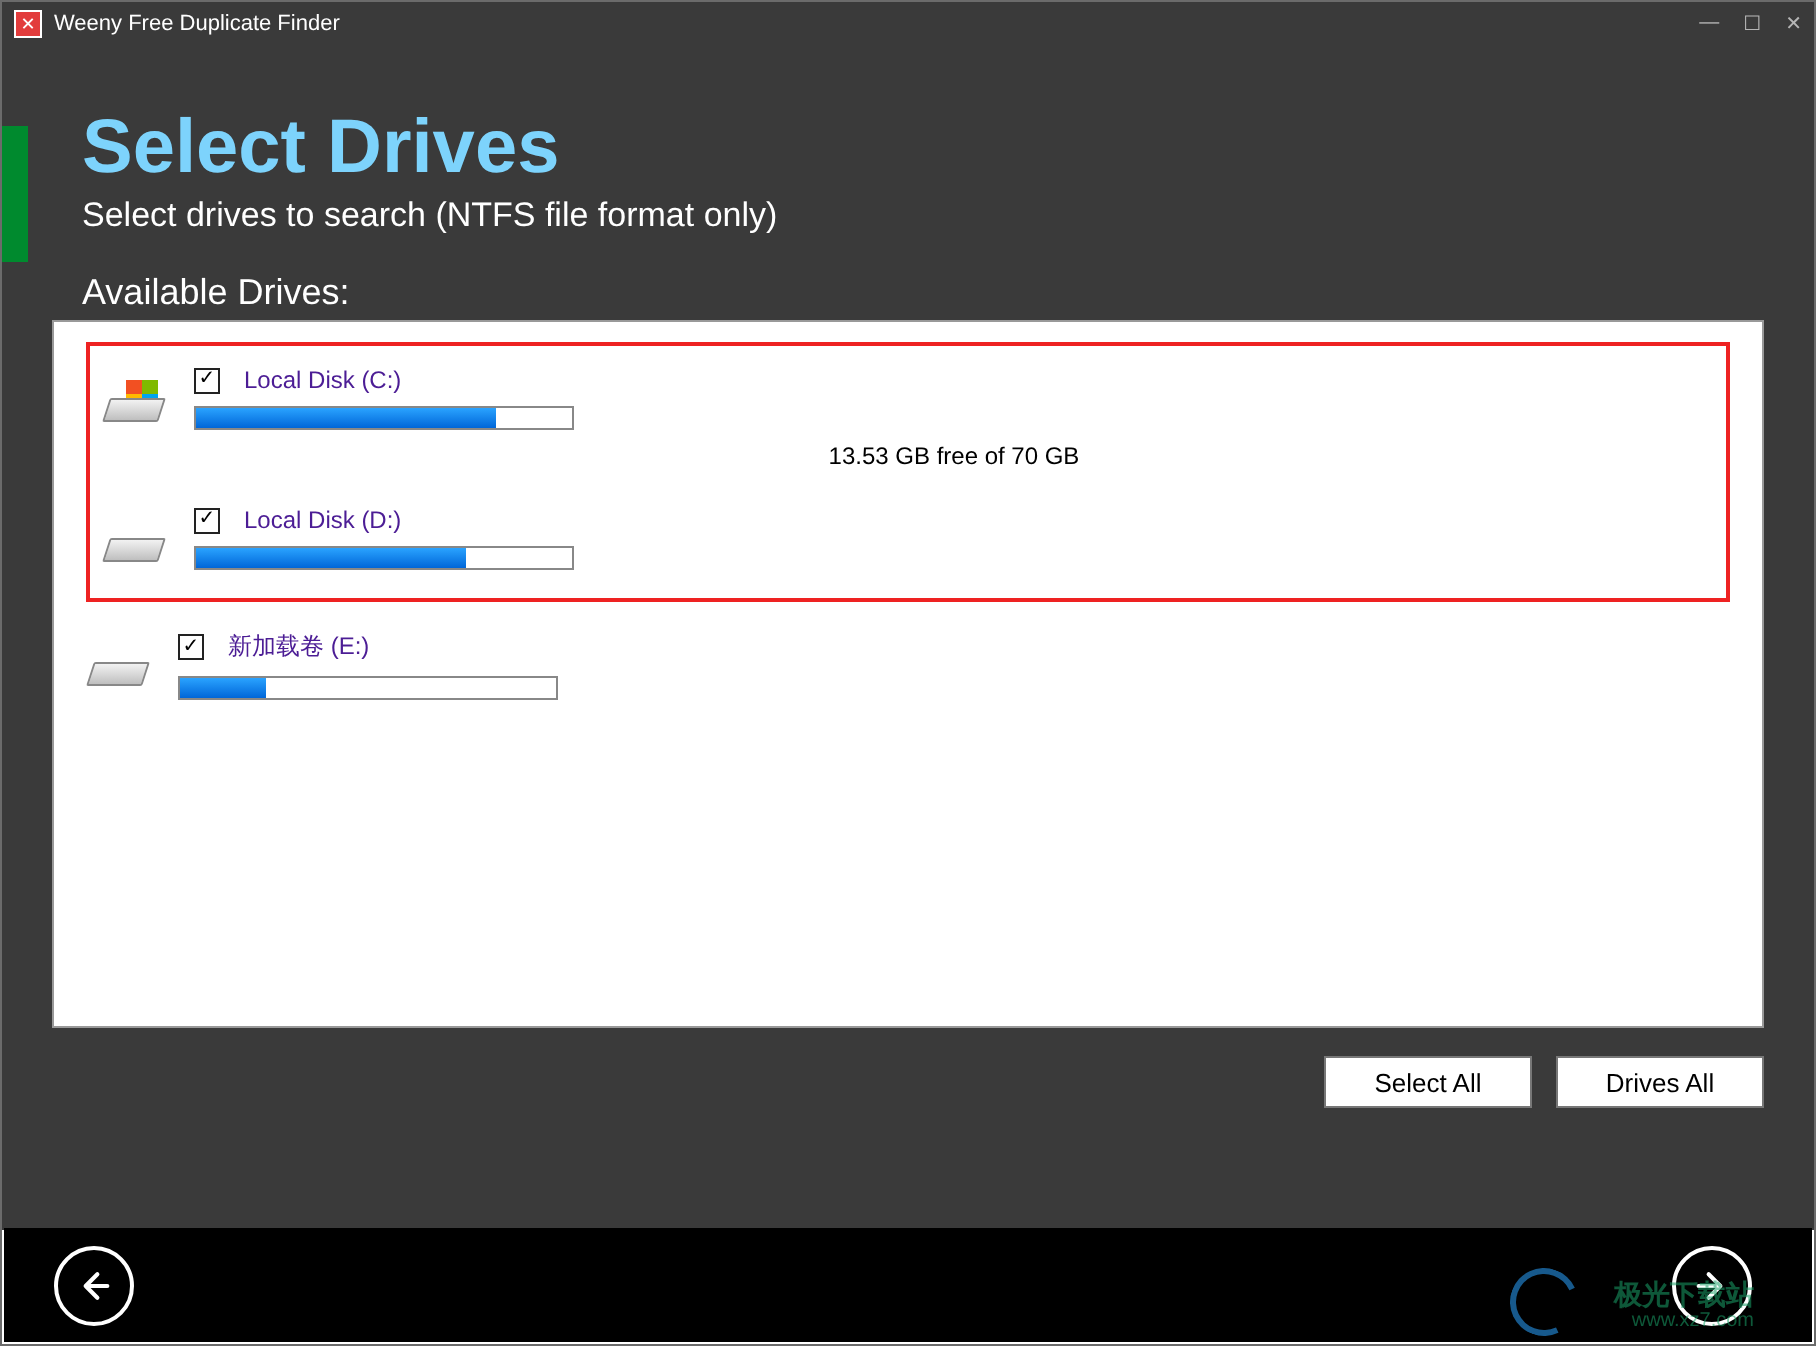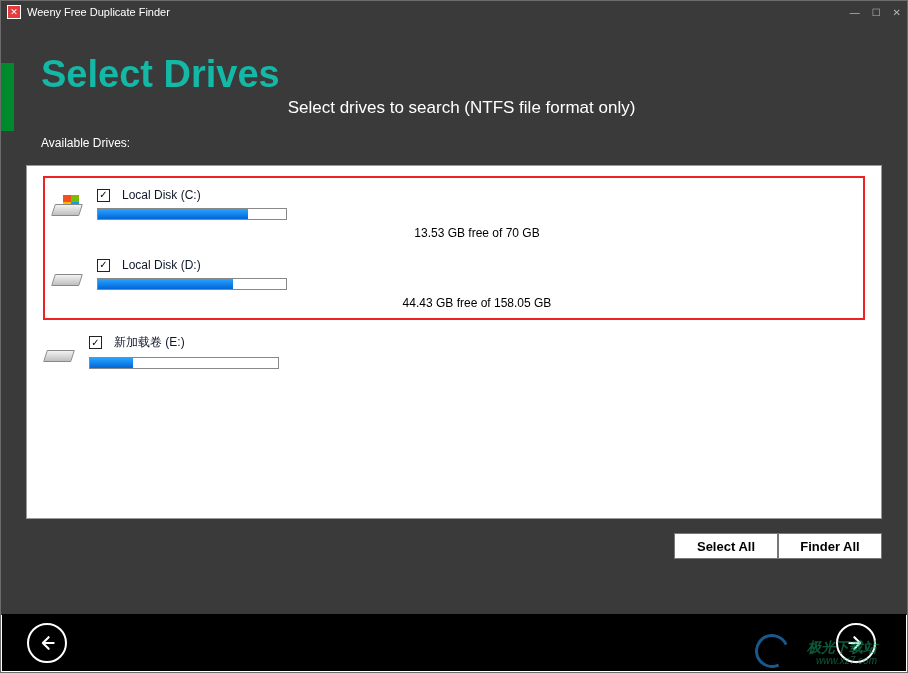--- a/index.html
+++ b/index.html
@@ -38,40 +38,39 @@
   height: calc(100% - 22px - 57px);
   position: relative;
 }
 .accent-bar {
   position: absolute;
   left: 0; top: 40px;
   width: 13px; height: 68px;
   background: #008a2e;
 }
 .page-title {
-  color: #14b8a6;
+  color: #7dd3fc;
   font-size: 38px;
   font-weight: 600;
   padding-top: 30px;
   padding-left: 15px;
 }
 .page-subtitle {
   color: #fff;
   font-size: 17px;
   font-weight: 300;
   padding-left: 15px;
   margin-top: 2px;
-  text-align: center;
 }
 .available-label {
   color: #fff;
-  font-size: 12px;
+  font-size: 18px;
   margin-top: 18px;
   padding-left: 15px;
-  margin-bottom: 15px;
+  margin-bottom: 3px;
 }
 .drives-panel {
   background: #fff;
   border: 1px solid #999;
   height: 354px;
   padding: 10px 16px;
   overflow: auto;
 }
 .highlight-box {
   border: 2px solid #e22;
@@ -108,39 +107,38 @@
   border: 1px solid #fff;
 }
 .drive-body { flex: 1; }
 .drive-top { display: flex; align-items: center; gap: 12px; margin-bottom: 6px; }
 .checkbox {
   width: 13px; height: 13px;
   border: 1px solid #222;
   display: flex; align-items: center; justify-content: center;
   font-size: 10px; line-height: 1;
 }
-.drive-name { font-size: 12px; color: #0f172a; }
+.drive-name { font-size: 12px; color: #4c1d95; }
 .progress {
   width: 190px; height: 12px;
   border: 1px solid #888;
   background: #fff;
   position: relative;
   margin-bottom: 6px;
 }
 .progress-fill {
   position: absolute; left: 0; top: 0; bottom: 0;
   background: linear-gradient(#2aa3ff, #0066d8);
 }
 .drive-free { font-size: 12px; color: #000; text-align: center; }
 .button-row {
   display: flex;
   justify-content: flex-end;
-  gap: 0;
+  gap: 12px;
   margin-top: 14px;
-  font-weight: bold;
 }
 .btn {
   background: #fff;
   border: 1px solid #777;
   width: 104px;
   height: 26px;
   font-size: 13px;
   display: flex; align-items: center; justify-content: center;
   cursor: default;
 }
@@ -164,21 +162,20 @@
 .watermark {
   position: absolute;
   right: 30px;
   bottom: 6px;
   font-size: 11px;
   color: #1aa04a;
   opacity: 0.55;
   pointer-events: none;
   text-align: right;
   line-height: 1.1;
-  font-style: italic;
 }
 .watermark .cn { color: #1aa068; font-size: 14px; font-weight: bold; }
 .watermark .url { color: #1aa068; font-size: 10px; text-align: right; }
 .watermark .swirl {
   position: absolute;
   right: 88px; bottom: -2px;
   width: 34px; height: 34px;
   border: 3px solid #2aa3ff;
   border-radius: 50%;
   border-right-color: transparent;
@@ -231,21 +228,20 @@
             <div class="hdd"></div>
           </div>
         <div class="drive-body">
           <div class="drive-top">
             <div class="checkbox">✓</div>
             <span class="drive-name">Local Disk (D:)</span>
           </div>
           <div class="progress">
             <div class="progress-fill" style="width:72%"></div>
           </div>
-          <div class="drive-free">44.43 GB free of 158.05 GB</div>
         </div>
       </div>
 
     </div>
 
     <div class="drive-row">
       <div class="drive-icon">
           <div class="hdd"></div>
         </div>
       <div class="drive-body">
@@ -256,21 +252,21 @@
         <div class="progress">
           <div class="progress-fill" style="width:23%"></div>
         </div>
       </div>
     </div>
 
   </div>
 
   <div class="button-row">
     <div class="btn">Select All</div>
-    <div class="btn">Finder All</div>
+    <div class="btn">Drives All</div>
   </div>
 </div>
 
 <div class="footer">
   <div class="nav-circle">
     <svg viewBox="0 0 24 24">
       <path d="M14 5l-7 7 7 7M7 12h13" stroke="#fff" stroke-width="2.5" fill="none" stroke-linecap="round" stroke-linejoin="round"></path>
     </svg>
   </div>
   <div class="nav-circle">

